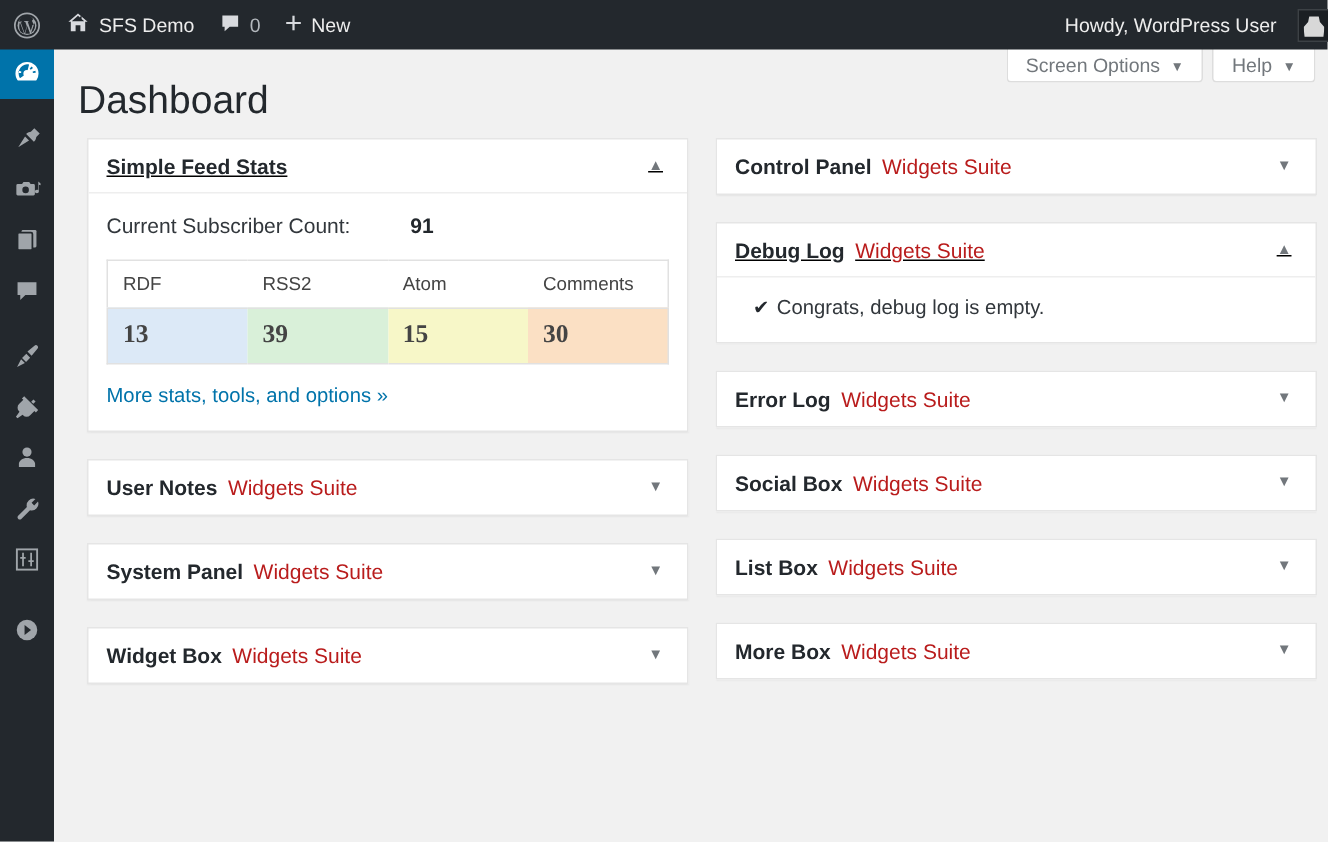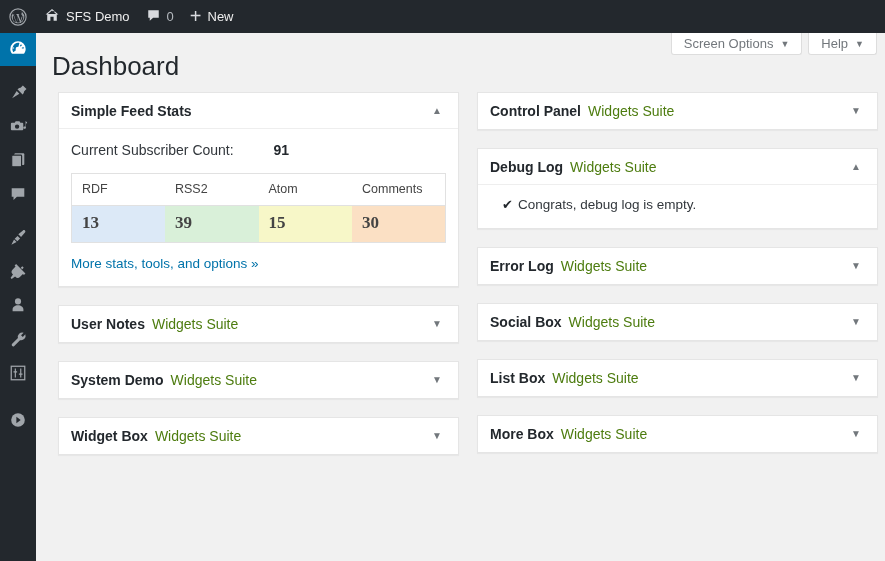--- a/index.html
+++ b/index.html
@@ -139,30 +139,30 @@
     box-shadow: 0 1px 1px rgba(0,0,0,.04);
     margin-bottom: 18px;
   }
   .postbox-header {
     display: flex; align-items: center;
     padding: 0 12px;
     height: 36px;
     cursor: pointer;
     user-select: none;
   }
-  .postbox.open > .postbox-header { border-bottom: 1px solid #eee; }
+  .postbox.open > .postbox-header { border-bottom: 1px solid #eee; text-decoration: underline; }
   .pb-title {
     font-size: 14px;
     font-weight: bold;
     color: #23282d;
     line-height: 1;
   }
   .pb-sub {
     font-size: 14px;
-    color: #4d7c0f;
+    color: #b91c1c;
     font-weight: normal;
     margin-left: 7px;
     line-height: 1;
   }
   .pb-toggle {
     margin-left: auto;
     color: #72777c;
     font-size: 10px;
     line-height: 1;
     padding: 4px;
@@ -251,20 +251,26 @@
       </svg>
     </span>
     <span class="ab-count">0</span>
   </a>
 
   <a class="ab-item">
     <span class="ab-plus">+</span>
     <span>New</span>
   </a>
 
+  <div id="ab-right">
+    <a class="ab-item" style="padding-right:4px;">
+      <span id="howdy">Howdy, WordPress User</span>
+      <span id="avatar"></span>
+    </a>
+  </div>
 </div>
 
 <div id="sidebar">
 
   <div class="menu-item current">
     <span>
       <svg width="20" height="20" viewBox="0 0 20 20">
         <path d="M10 2.3a7.7 7.7 0 0 0-7.7 7.7c0 1.6.5 3.1 1.3 4.3.2.3.5.4.8.4h11.2c.3 0 .6-.1.8-.4a7.7 7.7 0 0 0 1.3-4.3A7.7 7.7 0 0 0 10 2.3zm0 1.5c.5 0 1 .1 1.4.2l-1 3.8c-.1 0-.3-.1-.4-.1a2.4 2.4 0 0 0-2.4 2.4c0 .4.1.8.3 1.2l-2.6 1.9a6.2 6.2 0 0 1 4.7-9.4zM4.4 8.1l1.8.6c-.1.3-.1.6-.1.9l-1.9-.1c0-.5.1-.9.2-1.4zm11.2 0c.1.5.2.9.2 1.4l-1.9.1c0-.3 0-.6-.1-.9l1.8-.6zM13 5.3c.4.3.7.6 1 1l-1.5 1.2c-.2-.2-.4-.4-.7-.6l1.2-1.6z" fill="#fff"></path>
         <circle cx="10" cy="10" r="1.1" fill="#fff"></circle>
       </svg>
@@ -415,21 +421,21 @@
       <div class="postbox">
         <div class="postbox-header">
           <span class="pb-title">User Notes</span>
           <span class="pb-sub">Widgets Suite</span>
           <span class="pb-toggle">▼</span>
         </div>
       </div>
 
       <div class="postbox">
         <div class="postbox-header">
-          <span class="pb-title">System Demo</span>
+          <span class="pb-title">System Panel</span>
           <span class="pb-sub">Widgets Suite</span>
           <span class="pb-toggle">▼</span>
         </div>
       </div>
 
       <div class="postbox">
         <div class="postbox-header">
           <span class="pb-title">Widget Box</span>
           <span class="pb-sub">Widgets Suite</span>
           <span class="pb-toggle">▼</span>

